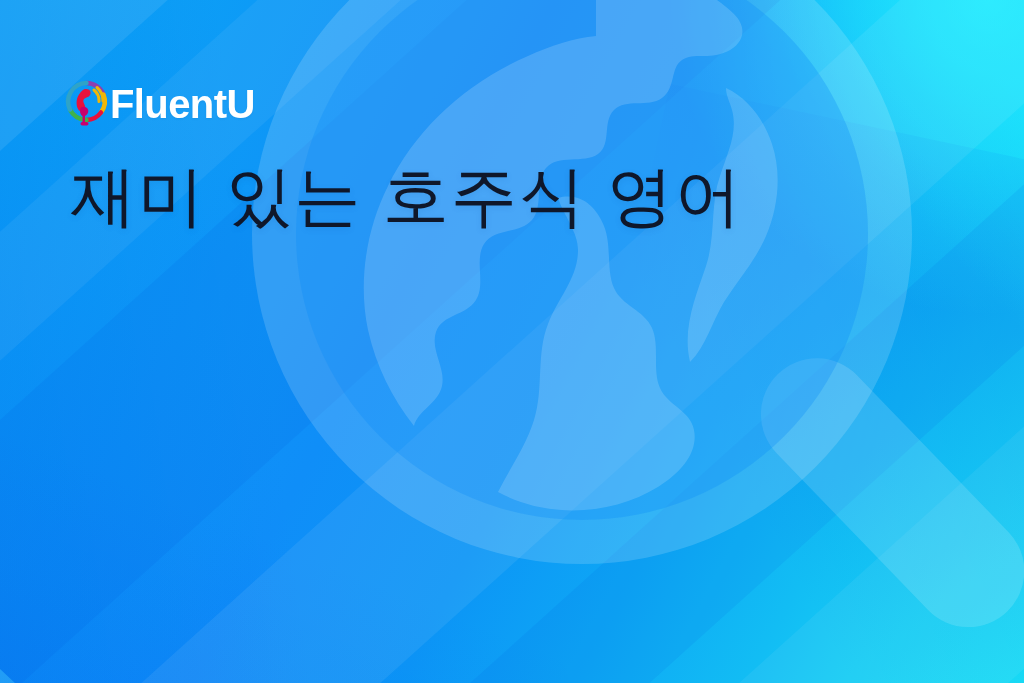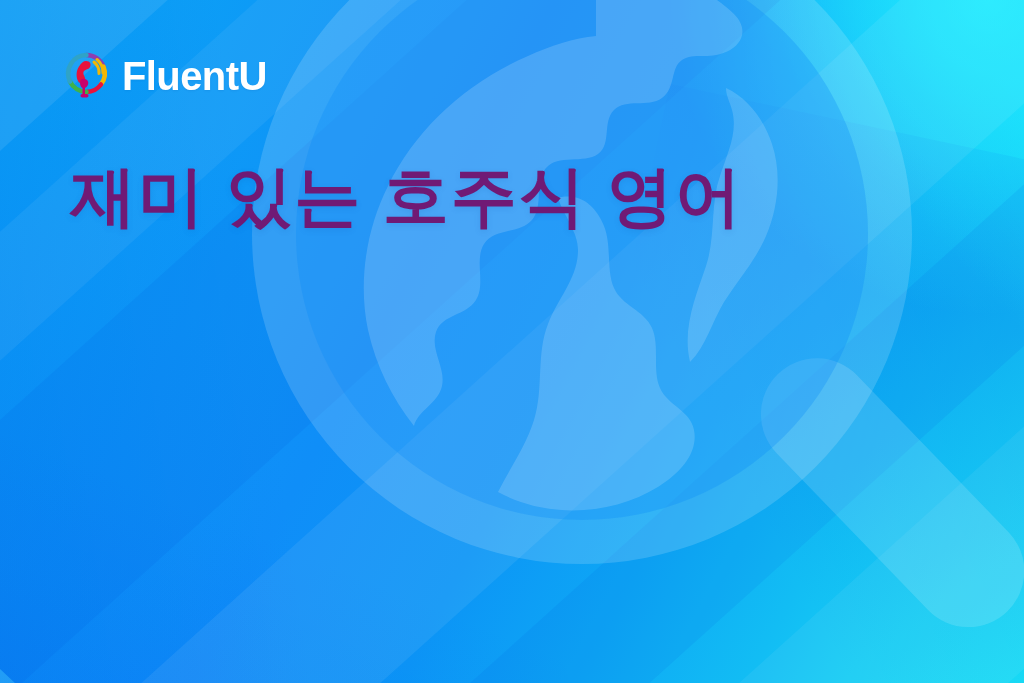--- a/index.html
+++ b/index.html
@@ -150,24 +150,23 @@
     width: 300px; height: 1000px;
     background: linear-gradient(90deg, rgba(30,225,255,0.0), rgba(25,235,255,0.75));
     transform: rotate(-42deg);
     transform-origin: 50% 50%;
   }
 
   
   .logo {
     position: absolute;
     left: 64px;
-    top: 52px;
+    top: 80px;
     display: flex;
     align-items: center;
-    gap: 12px;
     z-index: 30;
     justify-content: flex-end;
   }
   .logo-mark { width: 46px; height: 48px; display: block; }
   .logo-word {
     color: #ffffff;
     font-size: 40px;
     letter-spacing: -0.6px;
     font-weight: 600;
     line-height: 1;
@@ -177,23 +176,23 @@
 
   
   .headline {
     position: absolute;
     left: 70px;
     top: 158px;
     z-index: 30;
     width: 880px;
   }
   .headline-line {
-    color: #701a75;
+    color: #0f172a;
     font-size: 66px;
-    font-weight: 700;
+    font-weight: 400;
     line-height: 1.18;
     letter-spacing: 2px;
     white-space: nowrap;
     text-shadow: 0 2px 6px rgba(0,70,160,0.12);
   }
 </style>
 </head>
 <body>
 
 <div id="banner">

